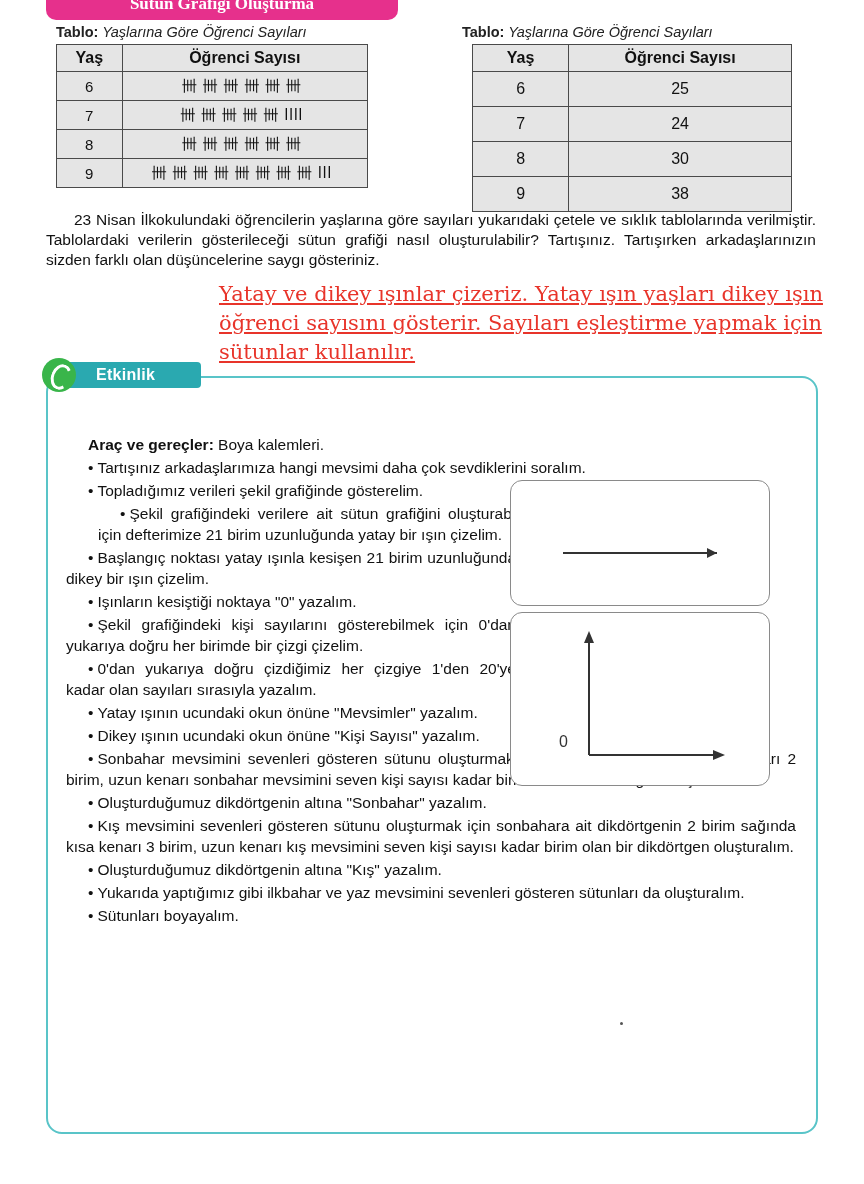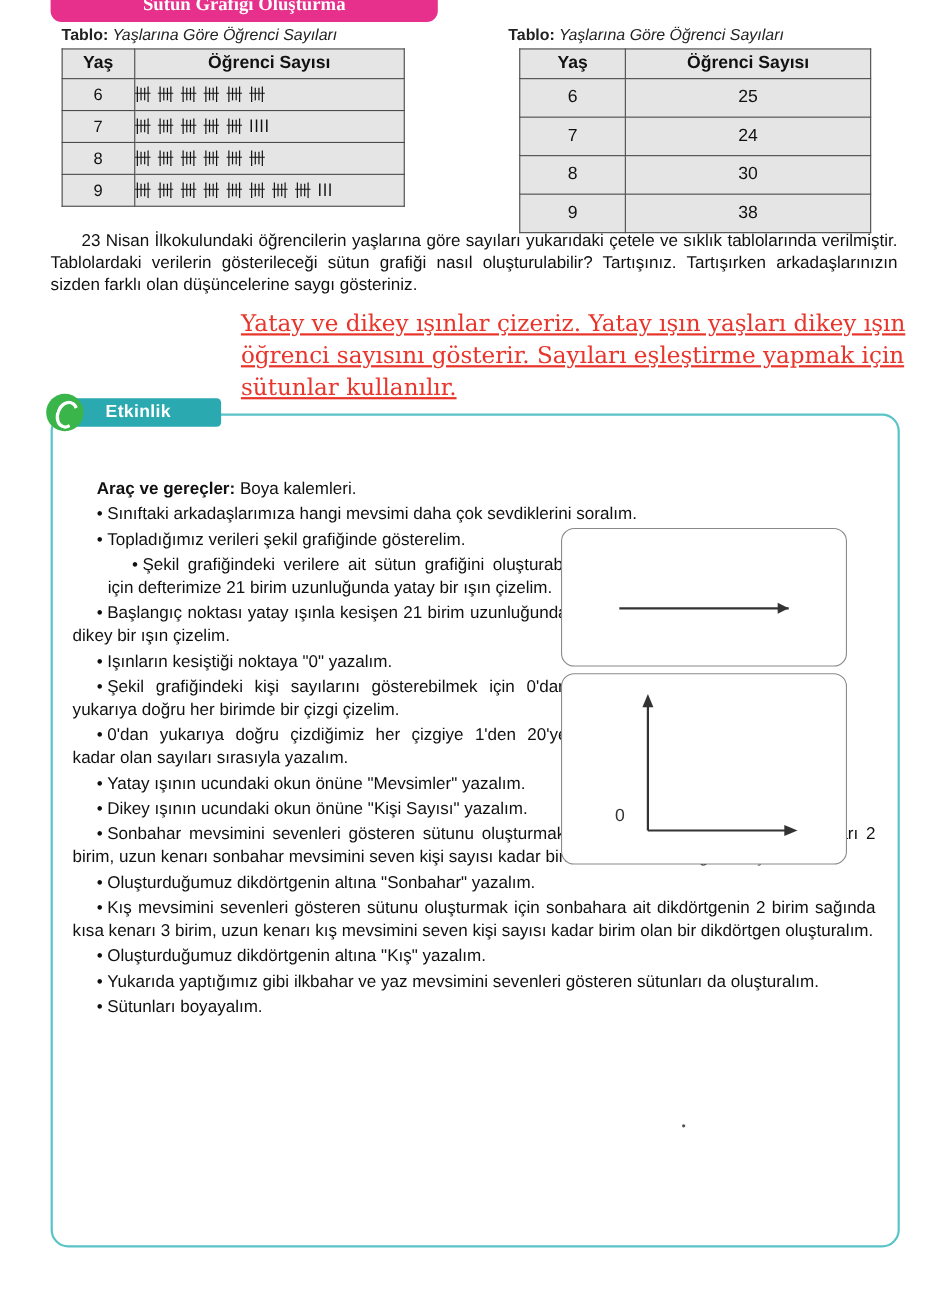--- a/index.html
+++ b/index.html
@@ -62,21 +62,21 @@
     font-size: 16px;
     padding: 4px 6px;
   }
   table.data td { padding: 4px 6px; height: 20px; }
 
   
   #tally-table { left: 56px; top: 44px; width: 312px; }
   #tally-table th:nth-child(1) { width: 60px; }
   #tally-table th:nth-child(2) { width: 250px; }
   #tally-table td.tally {
-    text-align: left;
+    text-align: center;
     padding-left: 0;
     font-family: "DejaVu Sans", sans-serif;
     font-size: 15px;
     letter-spacing: 0.5px;
     white-space: nowrap;
   }
 
   
   #count-table { left: 472px; top: 44px; width: 320px; }
   #count-table th:nth-child(1) { width: 90px; }
@@ -292,21 +292,21 @@
   <div class="label">Etkinlik</div>
 </div>
 <div class="etkinlik-circle">
   <div class="inner"></div>
 </div>
 
 <div class="activity-text">
   <p style="text-indent:22px;margin-top:32px;">
     <span class="lead">Araç ve gereçler:</span><span> Boya kalemleri.</span>
   </p>
-  <p class="bulleted" style="text-indent:22px;"><span class="bullet">•</span><span>Sınıftaki arkadaşlarımıza hangi mevsimi daha çok sevdiklerini soralım.</span></p>
+  <p class="bulleted" style="text-indent:22px;"><span class="bullet">•</span><span>Tartışınız arkadaşlarımıza hangi mevsimi daha çok sevdiklerini soralım.</span></p>
   <p class="bulleted" style="text-indent:22px;"><span class="bullet">•</span><span>Topladığımız verileri şekil grafiğinde gösterelim.</span></p>
   <p class="bulleted narrow" style="text-indent:22px;margin-left:32px;"><span class="bullet">•</span><span>Şekil grafiğindeki verilere ait sütun grafiğini oluşturabilmek için defterimize 21 birim uzunluğunda yatay bir ışın çizelim.</span></p>
   <p class="bulleted narrow" style="text-indent:22px;"><span class="bullet">•</span><span>Başlangıç noktası yatay ışınla kesişen 21 birim uzunluğunda dikey bir ışın çizelim.</span></p>
   <p class="bulleted narrow" style="text-indent:22px;"><span class="bullet">•</span><span>Işınların kesiştiği noktaya "0" yazalım.</span></p>
   <p class="bulleted narrow" style="text-indent:22px;"><span class="bullet">•</span><span>Şekil grafiğindeki kişi sayılarını gösterebilmek için 0'dan yukarıya doğru her birimde bir çizgi çizelim.</span></p>
   <p class="bulleted narrow" style="text-indent:22px;"><span class="bullet">•</span><span>0'dan yukarıya doğru çizdiğimiz her çizgiye 1'den 20'ye kadar olan sayıları sırasıyla yazalım.</span></p>
   <p class="bulleted narrow" style="text-indent:22px;"><span class="bullet">•</span><span>Yatay ışının ucundaki okun önüne "Mevsimler" yazalım.</span></p>
   <p class="bulleted" style="text-indent:22px;"><span class="bullet">•</span><span>Dikey ışının ucundaki okun önüne "Kişi Sayısı" yazalım.</span></p>
   <p class="bulleted" style="text-indent:22px;"><span class="bullet">•</span><span>Sonbahar mevsimini sevenleri gösteren sütunu oluşturmak için 0'ın 2 birim sağında kısa kenarı 2 birim, uzun kenarı sonbahar mevsimini seven kişi sayısı kadar birim olan bir dikdörtgen oluşturalım.</span></p>
   <p class="bulleted" style="text-indent:22px;"><span class="bullet">•</span><span>Oluşturduğumuz dikdörtgenin altına "Sonbahar" yazalım.</span></p>

